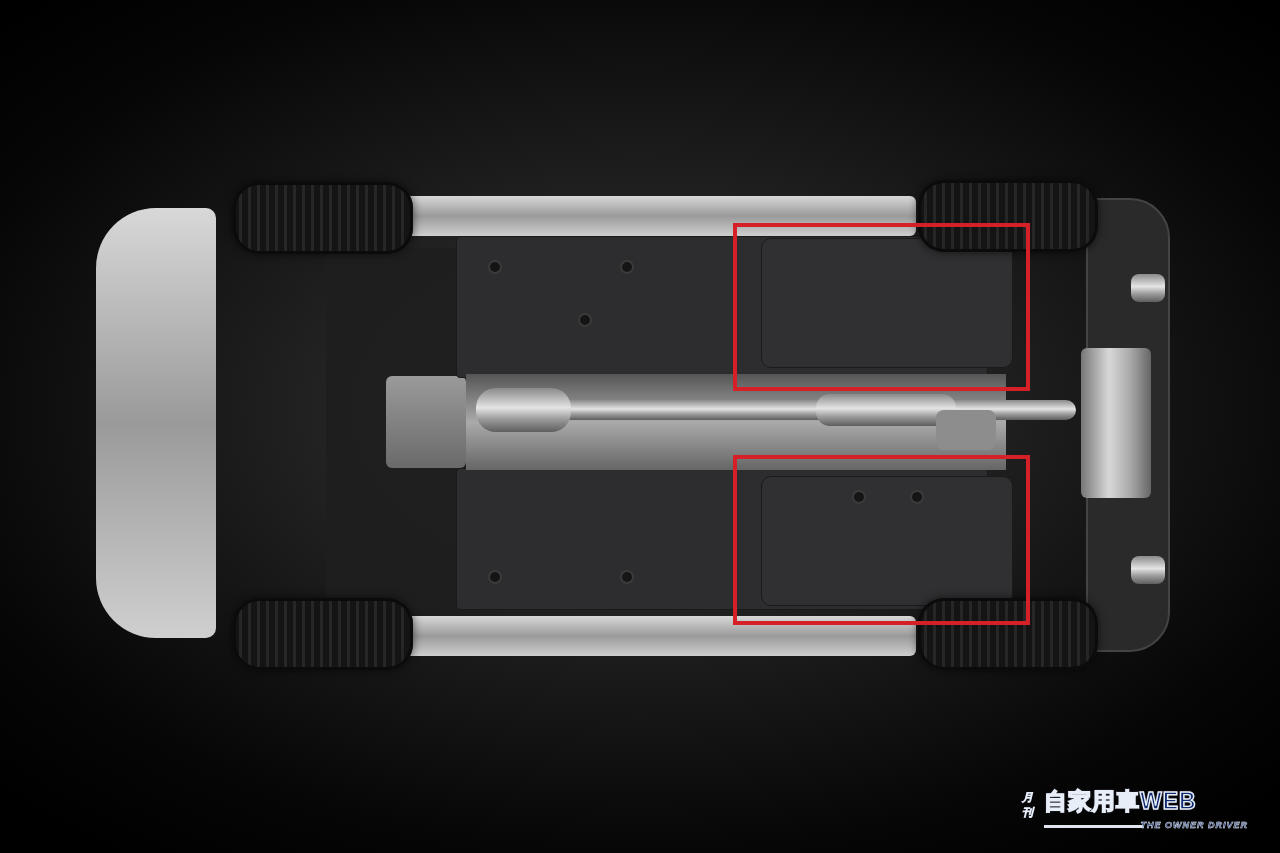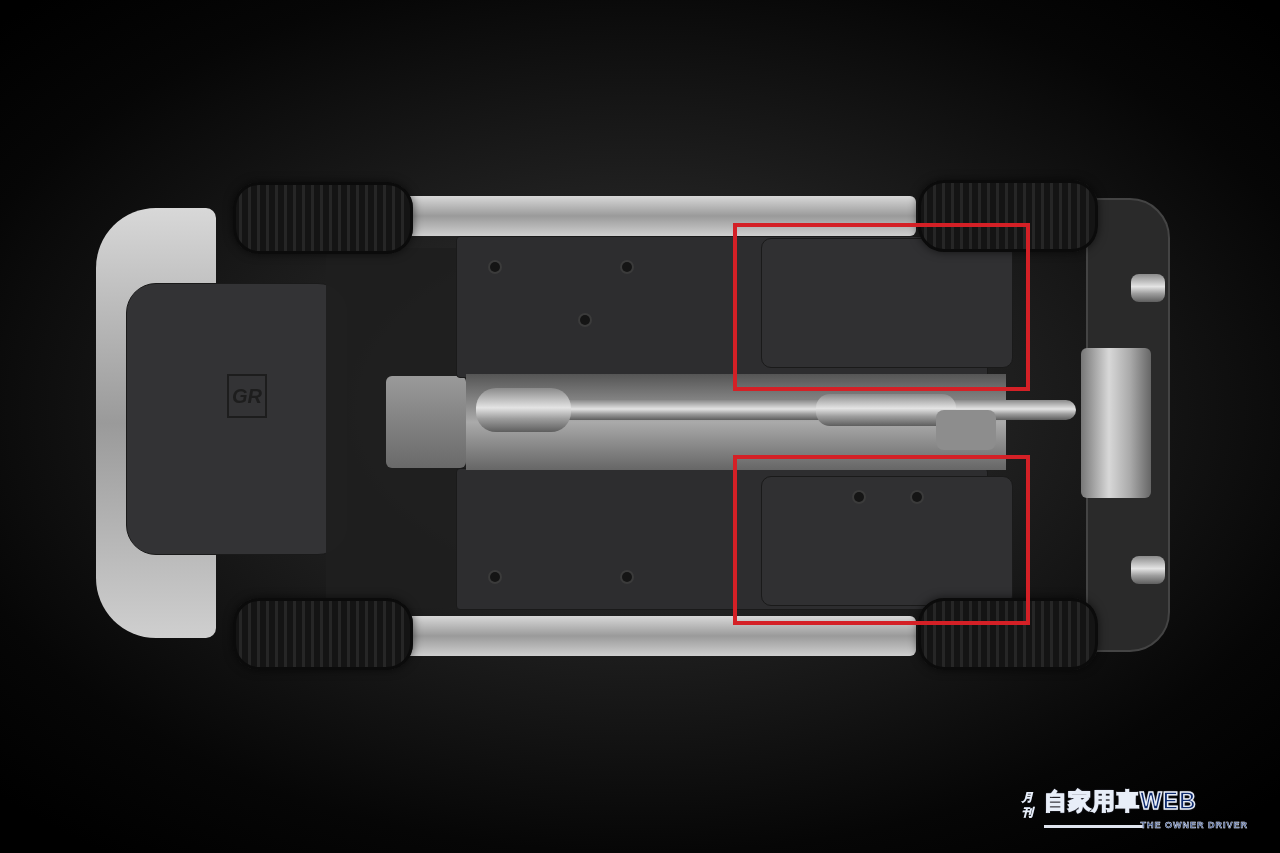--- a/index.html
+++ b/index.html
@@ -14,39 +14,36 @@
     .panel { background:#2d2d2f; border:1px solid #1a1a1a; }
     .silver { background: linear-gradient(180deg,#d8d8d8,#9a9a9a 50%,#cfcfcf); }
     .pipe { background: linear-gradient(180deg,#8a8a8a,#e4e4e4 45%,#9d9d9d 70%,#5e5e5e); border-radius:10px; }
     .bolt { width:10px; height:10px; border-radius:50%; background:#151515; box-shadow:0 0 0 2px #3b3b3b; }
     .hl-box { border:4px solid #d42026; box-sizing:border-box; }
     .logo { right:28px; top:786px; width:230px; height:50px; }
     .logo-main { position:absolute; left:22px; top:0; font-weight:bold; font-size:23px; letter-spacing:1px;
       color:#0e2a6e; -webkit-text-stroke:1.4px #e8eef8; text-shadow:0 0 2px #aac; }
     .logo-pre { position:absolute; left:0; top:4px; width:16px; font-size:11px; line-height:15px; font-weight:bold; font-style:italic;
       color:#0e2a6e; -webkit-text-stroke:.6px #e8eef8; }
-    .logo-sub { position:absolute; right:4px; top:34px; font-weight:bold; font-size:9px; letter-spacing:1px;
+    .logo-sub { position:absolute; right:4px; top:34px; font-style:italic; font-weight:bold; font-size:9px; letter-spacing:1px;
       color:#0e2a6e; -webkit-text-stroke:.5px #e8eef8; }
     .logo-line { position:absolute; left:22px; top:39px; width:100px; height:3px; background:#dfe4ee; }
   </style>
 </head>
 <body>
 
 <div class="stage">
 
   <div class="abs shell">
 
     <div class="abs silver" style="left:0;top:20px;width:120px;height:430px;border-radius:60px 10px 10px 60px;"></div>
     <div class="abs silver" style="left:300px;top:8px;width:520px;height:40px;border-radius:6px;"></div>
     <div class="abs silver" style="left:300px;top:428px;width:520px;height:40px;border-radius:6px;"></div>
     <div class="abs" style="left:990px;top:10px;width:80px;height:450px;background:#2a2a2a;border-radius:10px 40px 40px 10px;border:2px solid #444;"></div>
 
-    <div class="abs panel" style="left:30px;top:95px;width:220px;height:270px;border-radius:30px;background:#333335;">
-      <div class="abs" style="left:100px;top:90px;width:36px;height:40px;border:2px solid #1d1d1d;color:#1d1d1d;font-weight:bold;font-style:italic;font-size:20px;text-align:center;line-height:40px;">GR</div>
-    </div>
 
     <div class="abs" style="left:230px;top:60px;width:240px;height:360px;background:#1f1f1f;border-radius:10px;opacity:.95;"></div>
     <div class="abs silver" style="left:290px;top:188px;width:80px;height:92px;border-radius:6px;background:linear-gradient(180deg,#9a9a9a,#6a6a6a);"></div>
 
     <div class="abs panel" style="left:360px;top:48px;width:530px;height:140px;border-radius:4px;"></div>
     <div class="abs panel" style="left:360px;top:280px;width:530px;height:140px;border-radius:4px;"></div>
     <div class="abs" style="left:370px;top:186px;width:540px;height:96px;background:linear-gradient(180deg,#555,#aaa 50%,#666);"></div>
 
     <div class="abs pipe" style="left:380px;top:212px;width:600px;height:20px;"></div>
     <div class="abs pipe" style="left:380px;top:200px;width:95px;height:44px;border-radius:20px;"></div>

